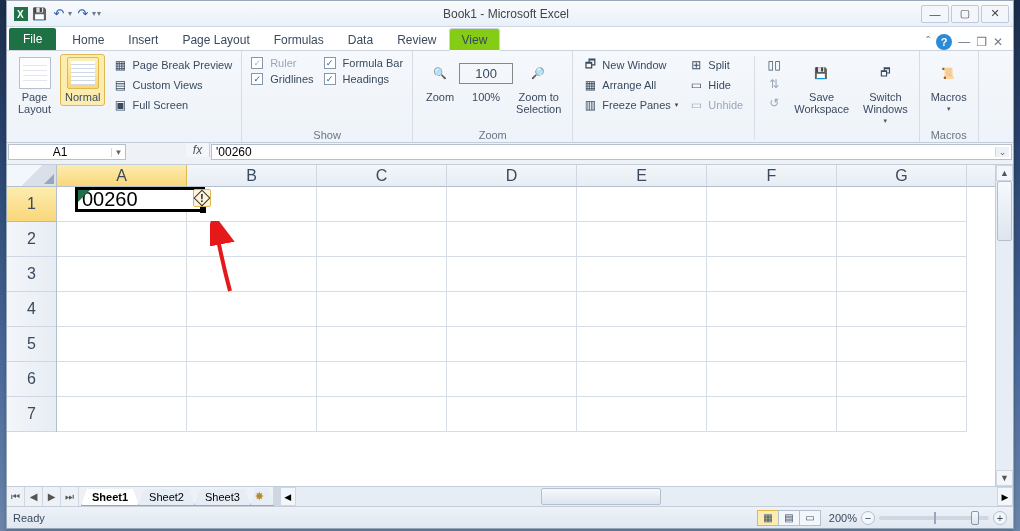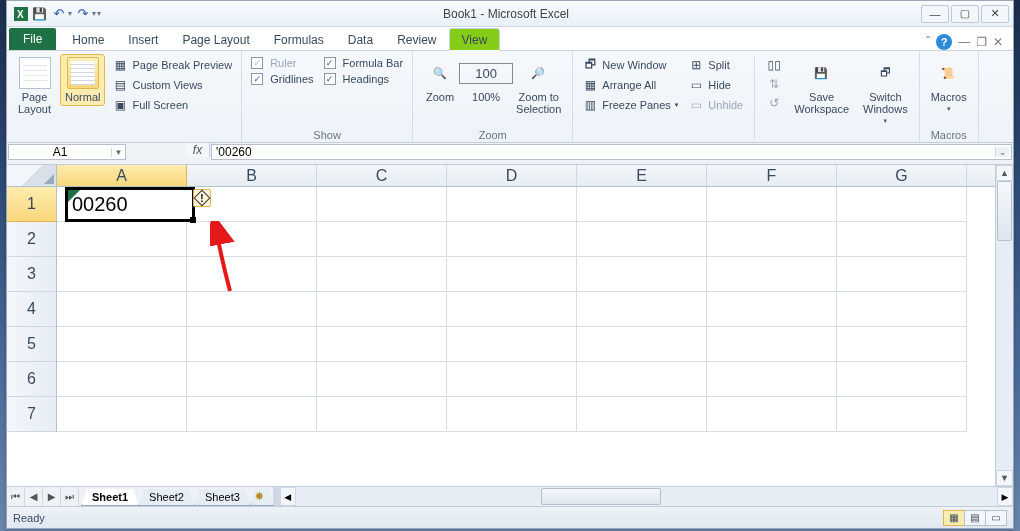--- a/index.html
+++ b/index.html
@@ -58,21 +58,21 @@
   .corner::after{ content:""; position:absolute; right:2px; bottom:2px; border:5px solid transparent; border-bottom-color:#9aa7b9; border-right-color:#9aa7b9;}
   .ch { width:130px; border-right:1px solid #cfd7e2; display:flex; align-items:center; justify-content:center; font-size:16px; color:#3a4a5e; }
   .ch.sel { background:linear-gradient(#fdecb0,#f9d77a); border-right:1px solid #e0b850; font-weight:normal; }
   .rows { display:flex; }
   .rowheads { width:50px; display:flex; flex-direction:column; background:linear-gradient(90deg,#f3f6fa,#e7edf4); border-right:1px solid #b5c0cf;}
   .rh { height:35px; border-bottom:1px solid #cfd7e2; display:flex; align-items:center; justify-content:center; font-size:16px; color:#3a4a5e; }
   .rh.sel { background:linear-gradient(#fdecb0,#f9d77a); border-bottom:1px solid #e0b850; }
   .cells { position:relative; flex:1; }
   .cellrow { display:flex; height:35px; }
   .cell { width:130px; height:35px; border-right:1px solid #d7dde5; border-bottom:1px solid #d7dde5; }
-  .selcell { position:absolute; left:8px; top:0; width:130px; height:35px; border:3px solid #000; background:#fff; display:flex; align-items:center; padding-left:4px; font-size:20px; font-family: Calibri, Arial, sans-serif; }
+  .selcell { position:absolute; left:18px; top:0; width:130px; height:25px; border:3px solid #000; background:#fff; display:flex; align-items:center; padding-left:4px; font-size:20px; font-family: Calibri, Arial, sans-serif; }
   .selcell::after { content:""; position:absolute; right:-4px; bottom:-4px; width:6px; height:6px; background:#000; }
   .warnmk { position:absolute; left:0; top:0; border:6px solid transparent; border-top-color:#1e7145; border-left-color:#1e7145; }
   .tracebtn { position:absolute; left:136px; top:2px; width:18px; height:18px; background:#fdf4d9; border:1px solid #e0b850; border-radius:2px; display:flex; align-items:center; justify-content:center; font-size:12px; }
   .tracebtn::before{ content:""; width:10px; height:10px; border:1px solid #333; transform:rotate(45deg); }
   .tracebtn span { position:absolute; font-size:10px; font-weight:bold; }
   .vscroll { width:18px; background:#eef2f7; border-left:1px solid #c4cedb; display:flex; flex-direction:column; }
   .vscroll .btn { height:16px; display:flex; align-items:center; justify-content:center; font-size:9px; color:#555; background:#f3f6fa; border:1px solid #cfd7e2; }
   .vscroll .track { flex:1; position:relative; background:#e7edf4; }
   .vscroll .thumb { position:absolute; top:0; left:1px; right:1px; height:60px; background:linear-gradient(#f6f9fc,#dde5ef); border:1px solid #b5c0cf; border-radius:2px; }
   
@@ -439,20 +439,28 @@
   </div>
 
   <div class="status">
     <span>Ready</span>
     <div class="spacer"></div>
     <div class="viewbtns">
       <div class="on">▦</div>
       <div>▤</div>
       <div>▭</div>
     </div>
+    <div class="zoom">
+      <span>200%</span>
+      <div class="pm">−</div>
+      <div class="slider">
+          <div class="knob"></div>
+        </div>
+      <div class="pm">+</div>
+    </div>
   </div>
 
   <svg class="redarrow" width="40" height="80">
     <defs>
         <marker id="ah" markerWidth="8" markerHeight="8" refX="4" refY="4" orient="auto">
           <path d="M0,0 L8,4 L0,8 Z" fill="#e51919"></path>
         </marker>
       </defs>
     <path d="M20,70 Q12,40 6,8" stroke="#e51919" stroke-width="4" fill="none" marker-end="url(#ah)"></path>
   </svg>

